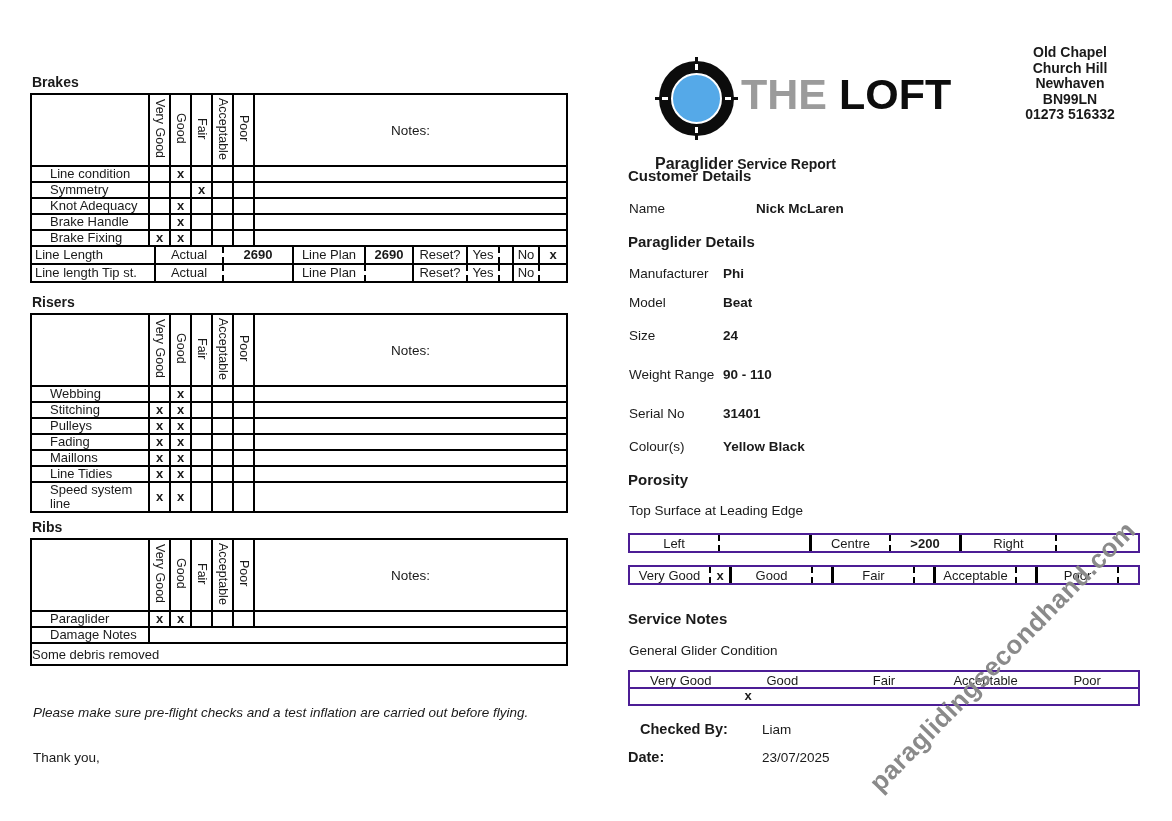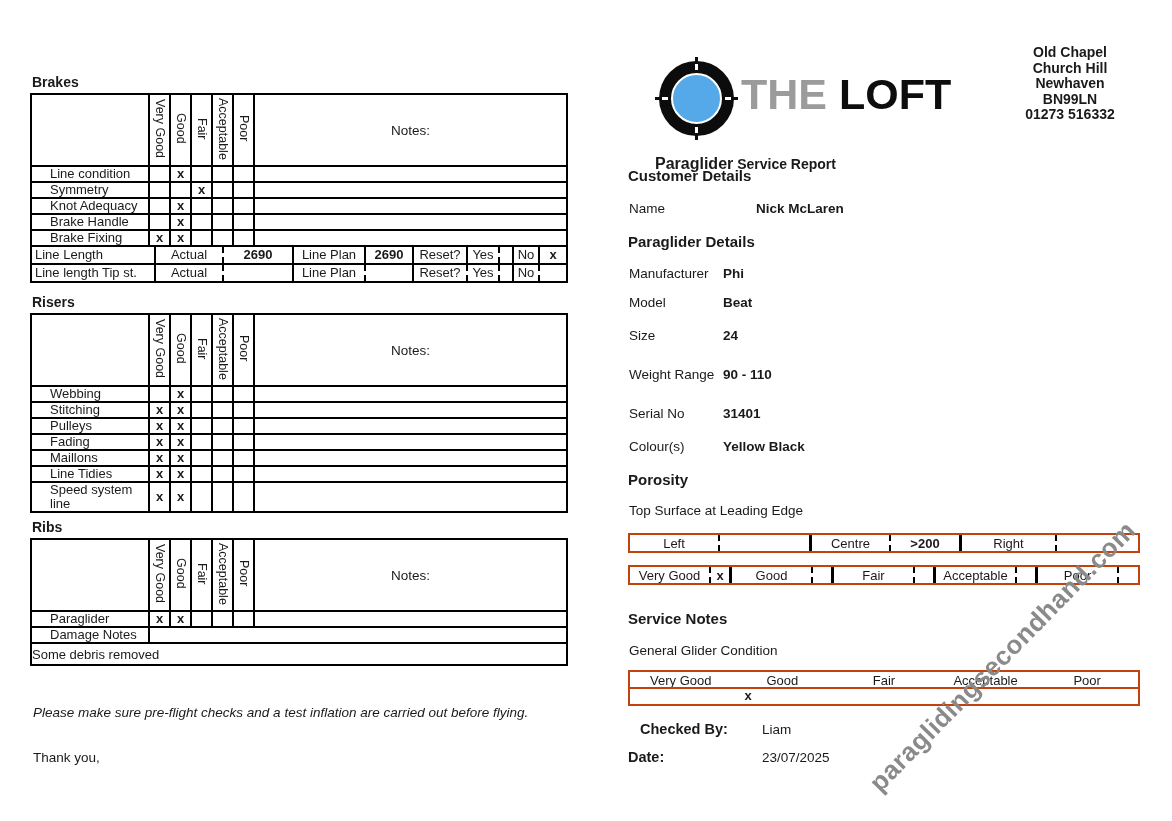--- a/index.html
+++ b/index.html
@@ -42,21 +42,21 @@
   .tick { position:absolute; background:#0c0c0c; }
   .wtick { position:absolute; background:#fff; }
   .loft-text { position:absolute; left:741px; top:70px; font-size:43px; font-weight:900;
                letter-spacing:0px; white-space:nowrap; }
   .loft-the { color:#9b9b9b; } .loft-loft { color:#0d0d0d; }
   .report-sub { position:absolute; left:655px; top:120px; width:300px; text-align:left;
                 font-weight:bold; font-size:14px;margin-top:35px; }
   .report-sub .big { font-size:16px; }
 
   
-  .frow { display:flex; width:512px; border:2px solid #c2410c; }
+  .frow { display:flex; width:512px; border:2px solid #4c1d95; }
   .frow > div { font-size:13px; line-height:15px; padding-top:1px; text-align:center;
                 overflow:hidden; white-space:nowrap; }
   .frow .dR { border-right:2px dashed #000; }
   .frow .gR { border-right:3px solid #000; }
   .por { height:20px; }
   .svc { height:19px; }
   .svc5 > div { width:20%; }
   .xleft { text-align:left !important; padding-left:13px; font-weight:bold; font-size:12px; }
   .mkb { font-weight:bold; font-size:12px; }
 

